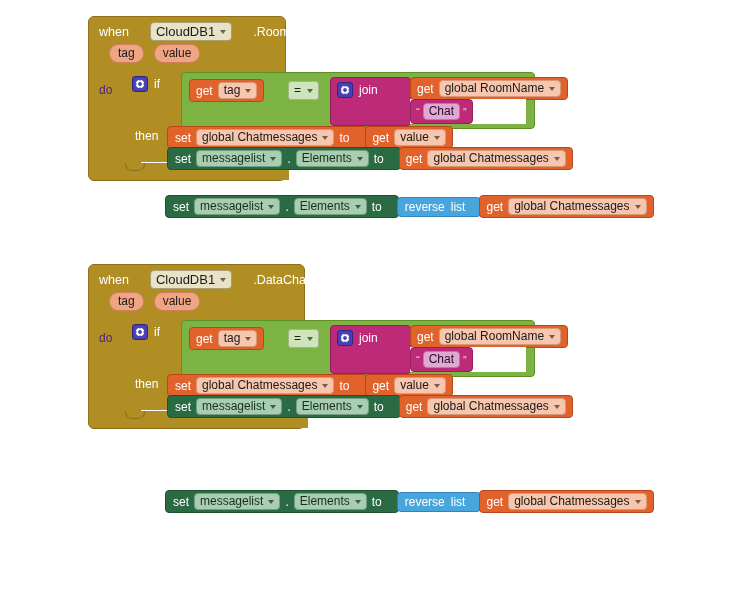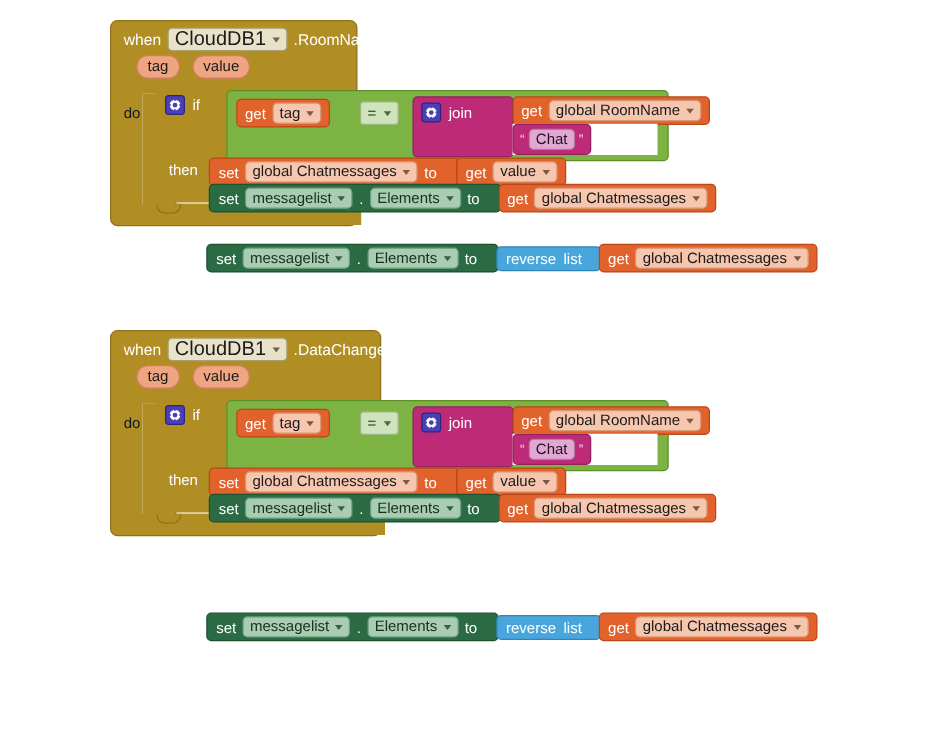--- a/index.html
+++ b/index.html
@@ -20,46 +20,46 @@
   .abs { position: absolute; }
 
   
   .event {
     background: #b18e24;
     border: 1px solid #8f7016;
     border-radius: 5px;
   }
   .event-title {
     display: flex; align-items: center;
-    gap: 5px;
+    gap: 21px;
     padding: 5px 8px 0 10px;
     font-size: 12.5px;
     color: #ffffff;
     white-space: nowrap;
   }
   .event-params {
     display: flex; gap: 10px;
     padding: 3px 8px 2px 20px;
   }
   .do-label {
-    font-size: 12px; color: #0f172a;
+    font-size: 12px; color: #4c1d95;
     padding: 4px 6px 0 4px;
     text-align: right;
   }
 
   
   .pill {
     display: inline-flex; align-items: center;
     gap: 4px;
     background: #e8e2c8;
     color: #1a1a1a;
     border: 1px solid #a89d75;
     border-radius: 4px;
     padding: 1px 5px;
-    font-size: 16px;
+    font-size: 13px;
     line-height: 15px;
     white-space: nowrap;
   }
   .pill-param {
     background: #f0a582;
     border: 1px solid #cf7f5c;
     border-radius: 9px;
     color: #1a1a1a;
     padding: 1px 8px;
     font-size: 12px;

